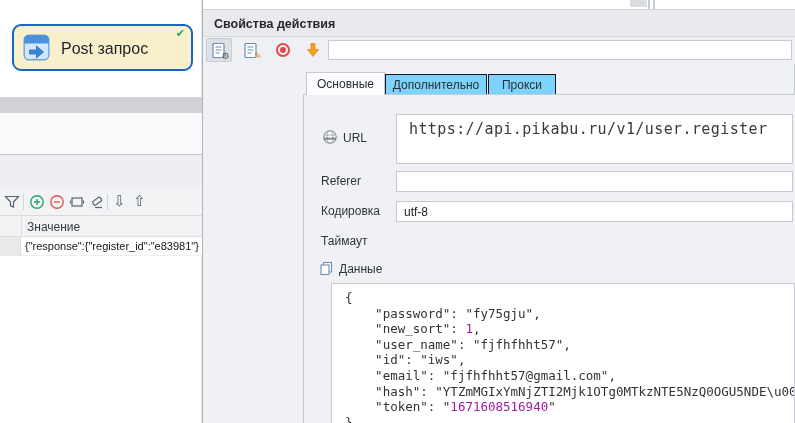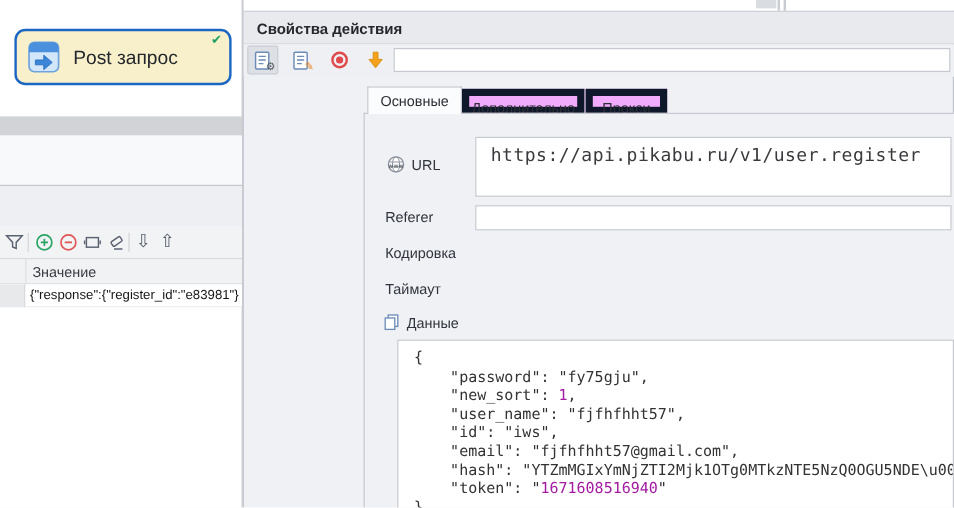--- a/index.html
+++ b/index.html
@@ -58,21 +58,21 @@
     font-family:"DejaVu Sans", sans-serif; }
   .gear-badge { color:#555a63; }
   .pencil-badge { color:#e8862a; }
   .record-ring { width:14px; height:14px; border:2px solid var(--red); border-radius:50%;
     display:flex; align-items:center; justify-content:center; }
   .record-dot { width:6px; height:6px; background:var(--red); border-radius:50%; }
   .comment-input { position:absolute; left:125px; top:3px; width:464px; height:20px;
     border:1px solid #c6c9cf; background:#fff; font-size:12px; padding:0 5px; outline:none; }
 
   .tab { position:absolute; font-size:12px; color:#2b2e35; text-align:center;
-    border:6px solid #0f172a; background:#f0abfc; }
+    border:1px solid #0f172a; background:#7dd3fc; }
   .tab-active { left:103px; top:72px; width:79px; height:23px; background:#fbfcfd;
     border:1px solid #c6c9d0; border-bottom:none; z-index:2; padding-top:4px; }
   .tab-idle1 { left:182px; top:74px; width:102px; height:21px; padding-top:3px; }
   .tab-idle2 { left:285px; top:74px; width:68px; height:21px; padding-top:3px; }
   .tab-page { left:100px; top:94px; width:493px; height:329px;
     border-top:1px solid #c6c9d0; border-left:1px solid #c6c9d0; background:#f0f1f5; }
 
   .field-label { position:absolute; font-size:12px; color:#30343c; }
   .field-input { position:absolute; height:21px; border:1px solid #c6c9cf; background:#fff;
     font-size:12px; color:#222; padding:0 7px; outline:none; }
@@ -222,20 +222,21 @@
     </span>
     <span class="field-label" style="left:140px; top:131px;">URL</span>
     <div class="abs url-box">
       <span class="url-text mono">https://api.pikabu.ru/v1/user.register</span>
     </div>
 
     <span class="field-label" style="left:118px; top:174px;">Referer</span>
     <input class="field-input" style="left: 193px; top: 171px; width: 397px;" type="text" value="">
 
     <span class="field-label" style="left:118px; top:204px;">Кодировка</span>
+    <input class="field-input" style="left: 193px; top: 201px; width: 397px;" type="text" value="utf-8">
 
     <span class="field-label" style="left:118px; top:234px;">Таймаут</span>
 
     <span class="abs" style="left:116px; top:261px;">
       <svg width="15" height="15" viewBox="0 0 15 15">
         <rect x="4.5" y="1.5" width="8" height="9.5" fill="#fff" stroke="#6b8cb8" stroke-width="1.1"></rect>
         <rect x="2" y="4" width="8" height="9.5" fill="#fff" stroke="#6b8cb8" stroke-width="1.1"></rect>
       </svg>
     </span>
     <span class="field-label" style="left:136px; top:262px;">Данные</span>

